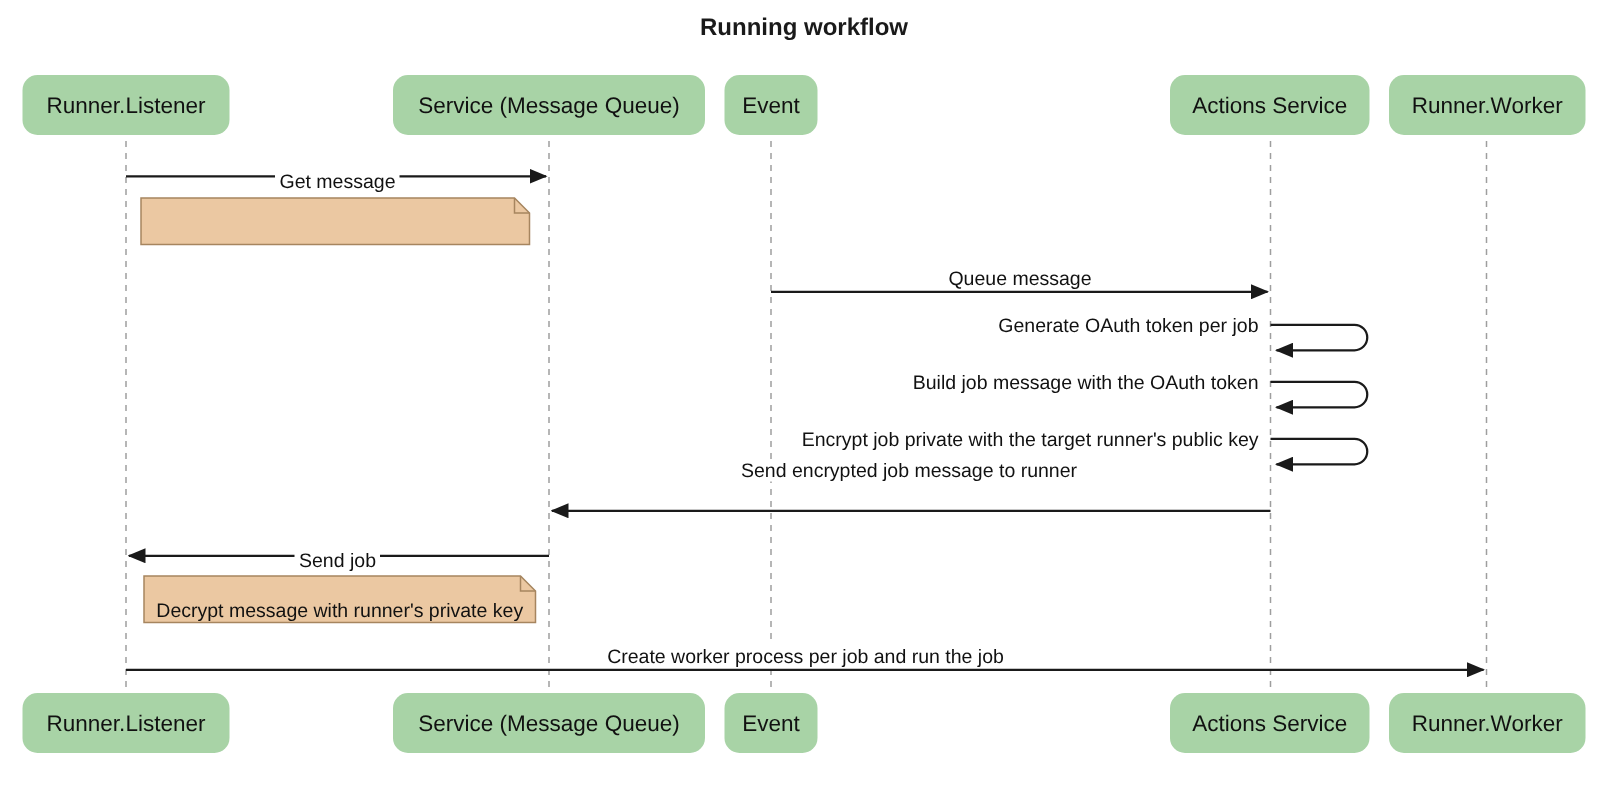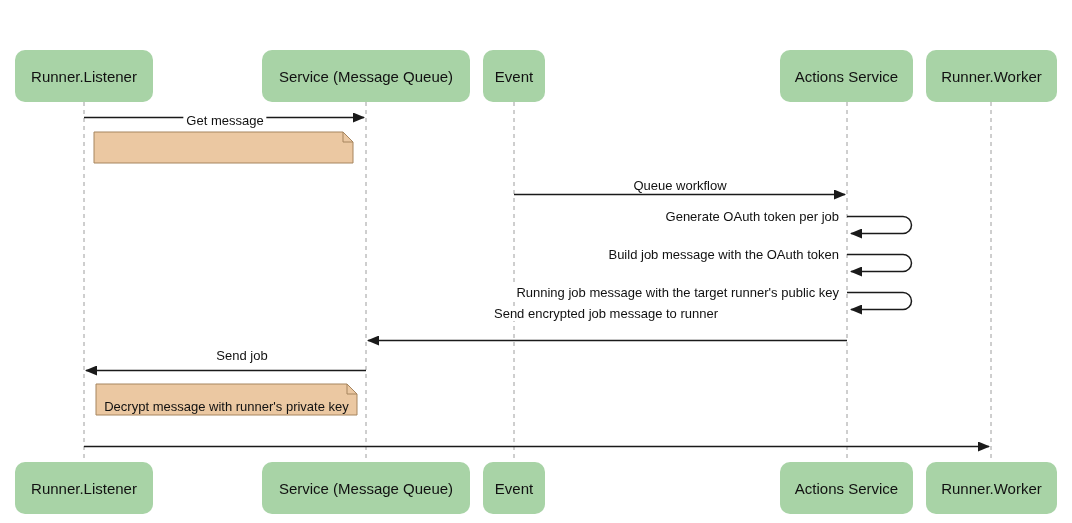--- a/index.html
+++ b/index.html
@@ -13,21 +13,21 @@
   .title{
     position:absolute;top:10px;left:0;width:1072px;
     text-align:center;font-size:16px;font-weight:bold;color:#1a1a1a;
   }
   svg.canvas{position:absolute;top:0;left:0;}
   .lifeline{stroke:var(--lifeline,#9e9e9e);stroke-width:1;stroke-dasharray:4 4;fill:none;}
   .msgline{stroke:var(--line,#1a1a1a);stroke-width:1.5;fill:none;}
   .notepath{fill:var(--note-fill,#ebc8a2);stroke:var(--note-border,#a6855f);stroke-width:1;}
   .notefold{fill:none;stroke:var(--note-border,#a6855f);stroke-width:1;}
   .actor{
-    position:absolute;height:52px;
+    position:absolute;height:40px;
     background:var(--actor-fill,#a8d3a6);
     border-radius:10px;
     display:flex;align-items:center;justify-content:center;
     font-size:15px;color:#111;white-space:nowrap;
   }
   .mlabel{
     position:absolute;height:15px;line-height:15px;
     font-size:13px;color:#111;background:#fff;
     padding:0 3px;white-space:nowrap;
   }
@@ -38,20 +38,21 @@
     font-size:13px;color:#111;
     display:flex;align-items:center;justify-content:center;
     white-space:nowrap;
   }
 </style>
 </head>
 <body>
 
 <div class="stage">
 
+  <div class="title">Running workflow</div>
 
   <svg class="canvas" width="1072" height="523">
     <defs>
       <marker id="arrow" viewBox="0 0 12 10" refX="11" refY="5" markerWidth="12" markerHeight="10" orient="auto" markerUnits="userSpaceOnUse">
         <path d="M0,0 L12,5 L0,10 z" fill="#1a1a1a"></path>
       </marker>
     </defs>
 
     <line class="lifeline" x1="84" y1="86" x2="84" y2="462"></line>
     <line class="lifeline" x1="366" y1="86" x2="366" y2="462"></line>
@@ -71,26 +72,27 @@
     <path class="msgline" d="M84,446.5 L989,446.5" marker-end="url(#arrow)"></path>
 
     <path class="notepath" d="M94,132 L343,132 L353,142 L353,163 L94,163 Z"></path>
     <path class="notefold" d="M343,132 L343,142 L353,142"></path>
 
     <path class="notepath" d="M96,384 L347,384 L357,394 L357,415 L96,415 Z"></path>
     <path class="notefold" d="M347,384 L347,394 L357,394"></path>
   </svg>
 
   <div class="mlabel center" style="left:225px;top:113px;">Get message</div>
-  <div class="mlabel center" style="left:680px;top:178px;">Queue workflow</div>
+  <div class="mlabel center" style="left:680px;top:178px;">Queue message</div>
   <div class="mlabel rightalign" style="right:230px;top:247px;">Build job message with the OAuth token</div>
   <div class="mlabel rightalign" style="right:230px;top:209px;">Generate OAuth token per job</div>
-  <div class="mlabel rightalign" style="right:230px;top:285px;">Running job message with the target runner's public key</div>
+  <div class="mlabel rightalign" style="right:230px;top:285px;">Encrypt job private with the target runner's public key</div>
   <div class="mlabel center" style="left:606px;top:306px;">Send encrypted job message to runner</div>
-  <div class="mlabel center" style="left:225px;top:348px;margin-left:17px;">Send job</div>
+  <div class="mlabel center" style="left:225px;top:366px;">Send job</div>
+  <div class="mlabel center" style="left:537px;top:430px;">Create worker process per job and run the job</div>
 
   <div class="notetext" style="left:96px;top:384px;width:261px;height:45px;">Decrypt message with runner's private key</div>
 
   <div class="actor" style="left:15px;top:50px;width:138px;">Runner.Listener</div>
   <div class="actor" style="left:262px;top:50px;width:208px;">Service (Message Queue)</div>
   <div class="actor" style="left:483px;top:50px;width:62px;">Event</div>
   <div class="actor" style="left:780px;top:50px;width:133px;">Actions Service</div>
   <div class="actor" style="left:926px;top:50px;width:131px;">Runner.Worker</div>
 
   <div class="actor" style="left:15px;top:462px;width:138px;">Runner.Listener</div>

